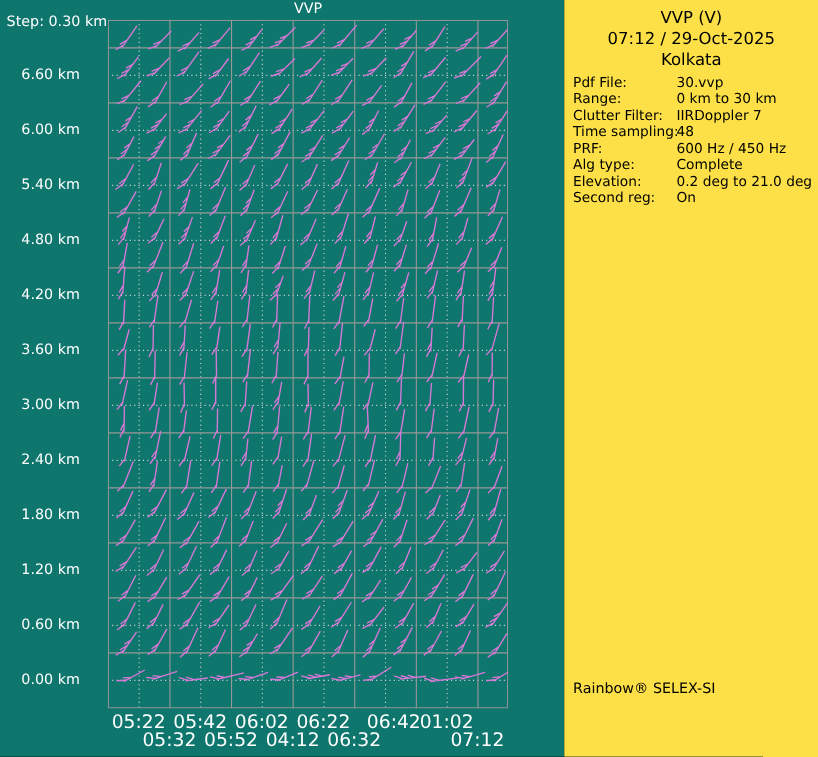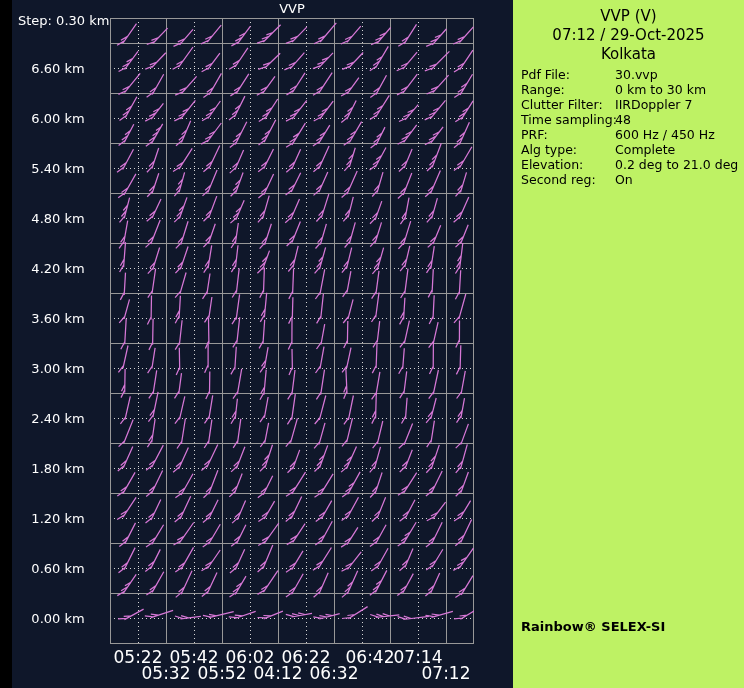--- a/index.html
+++ b/index.html
@@ -1,33 +1,33 @@
 <!DOCTYPE html>
 <html><head>
 <meta charset="utf-8">
 <style>
   html,body{margin:0;padding:0;}
   body{
     width:744px;height:688px;position:relative;overflow:hidden;
     background:#000;
     font-family:"DejaVu Sans","Liberation Sans",sans-serif;
   }
-  #plot-region{position:absolute;left:0;top:0;width:513px;height:688px;background:#0f172a;margin-left:12px;}
+  #plot-region{position:absolute;left:0;top:0;width:513px;height:688px;background:#0f766e;}
   #step-label{position:absolute;left:6px;top:13px;color:#fff;font-size:13px;white-space:nowrap;}
   #plot-title{position:absolute;left:98px;top:1px;width:364px;text-align:center;color:#fff;font-size:13px;}
   #plot-svg{position:absolute;left:98px;top:18px;}
   .ylab{position:absolute;left:2px;width:88px;text-align:center;color:#fff;font-size:13px;line-height:15px;white-space:nowrap;}
   .xlab{position:absolute;width:56px;text-align:center;color:#fff;font-size:17px;line-height:14px;white-space:nowrap;}
-  #side-panel{position:absolute;left:513px;top:0;width:231px;height:688px;background:#bef264;color:#000;}
+  #side-panel{position:absolute;left:513px;top:0;width:231px;height:688px;background:#fde047;color:#000;}
   #panel-header{position:absolute;top:7px;left:0;width:231px;text-align:center;font-size:15px;line-height:19px;}
   #info-rows{position:absolute;top:67px;left:0;width:231px;}
   .info-row{position:relative;height:15px;font-size:12.5px;line-height:15px;}
   .info-label{position:absolute;left:8px;white-space:nowrap;}
   .info-value{position:absolute;left:102px;white-space:nowrap;}
-  .brand{position:absolute;left:8px;top:619px;font-size:13px;white-space:nowrap;font-weight:bold;}
+  .brand{position:absolute;left:8px;top:619px;font-size:13px;white-space:nowrap;}
 </style>
 </head>
 <body>
 
 <div id="plot-region">
   <div id="step-label">Step: 0.30 km</div>
   <div id="plot-title">VVP</div>
   <svg id="plot-svg" width="364" height="626" viewBox="0 0 364 626">
       <line x1="0" y1="50.5" x2="364" y2="50.5" stroke="#d4d4d4" stroke-width="1" stroke-dasharray="1 3"></line>
       <line x1="0" y1="100.5" x2="364" y2="100.5" stroke="#d4d4d4" stroke-width="1" stroke-dasharray="1 3"></line>
@@ -394,21 +394,21 @@
       <div class="ylab" style="top: 511px;">1.20 km</div>
       <div class="ylab" style="top: 561px;">0.60 km</div>
       <div class="ylab" style="top: 611px;">0.00 km</div>
     </div>
   <div id="x-labels">
       <div class="xlab" style="left: 98px; top: 650px;">05:22</div>
       <div class="xlab" style="left: 154px; top: 650px;">05:42</div>
       <div class="xlab" style="left: 210px; top: 650px;">06:02</div>
       <div class="xlab" style="left: 266px; top: 650px;">06:22</div>
       <div class="xlab" style="left: 330px; top: 650px;">06:42</div>
-      <div class="xlab" style="left: 378px; top: 650px;">07:14</div>
+      <div class="xlab" style="left: 378px; top: 650px;">01:02</div>
       <div class="xlab" style="left: 126px; top: 666px;">05:32</div>
       <div class="xlab" style="left: 182px; top: 666px;">05:52</div>
       <div class="xlab" style="left: 238px; top: 666px;">04:12</div>
       <div class="xlab" style="left: 294px; top: 666px;">06:32</div>
       <div class="xlab" style="left: 350px; top: 692px;">06:52</div>
       <div class="xlab" style="left: 406px; top: 666px;">07:12</div>
     </div>
 </div>
 
 <div id="side-panel">

